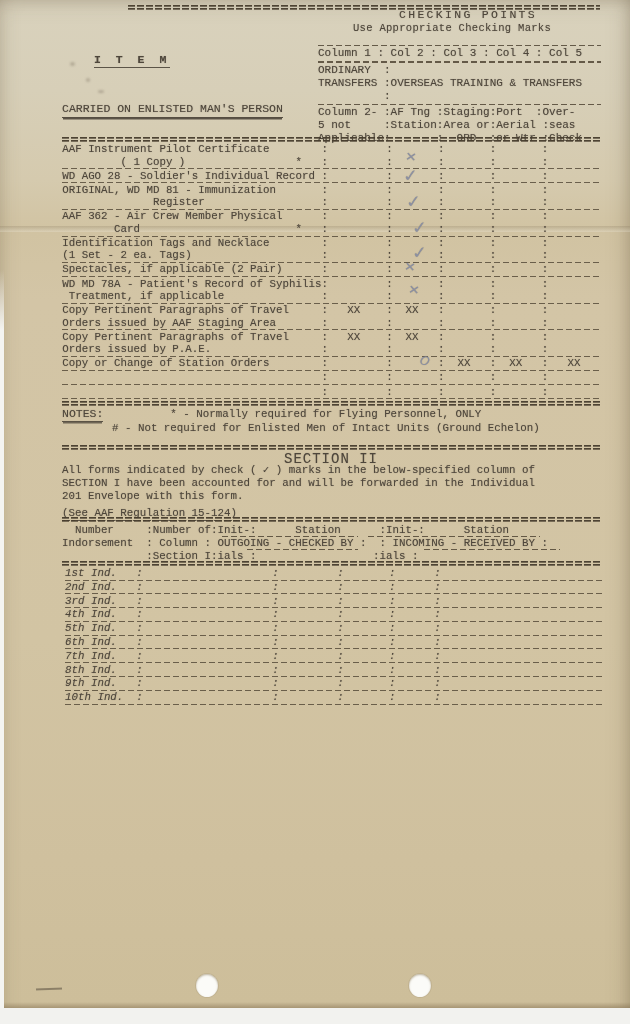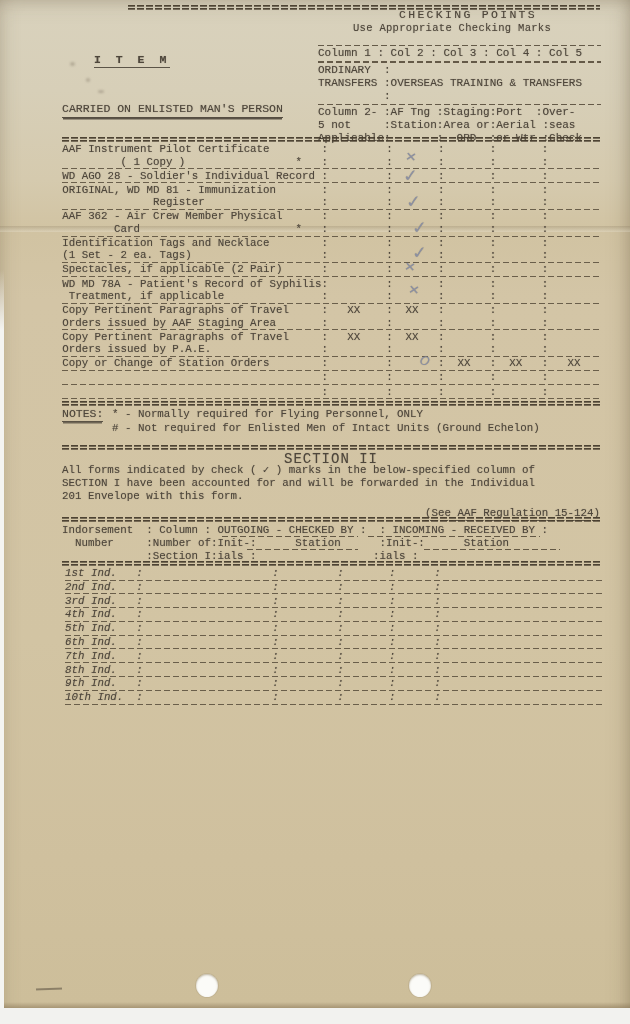--- a/index.html
+++ b/index.html
@@ -65,25 +65,25 @@
   .hand{
     position:absolute;color:#868ca2;opacity:.92;
     font-family:"DejaVu Sans",sans-serif;pointer-events:none;
   }
   .hand.check{font-size:16px;transform:rotate(-6deg) scaleX(1.15);}
   .hand.x{font-size:12px;transform:rotate(7deg) scaleX(1.15);}
   .hand.o{font-size:12px;font-style:italic;transform:rotate(14deg);}
   .notes-label{position:absolute;left:62px;top:407px;font-size:11.5px;
     border-bottom:1px solid rgba(78,70,59,.9);box-shadow:0 2.5px 0 -1px rgba(78,70,59,.75);padding-bottom:1px;}
   .notes-lines{position:absolute;left:112px;top:407px;}
-  .notes-lines .pline{line-height:14px;}
+  .notes-lines .pline{line-height:14px;text-align:center;}
   .sec2-title{position:absolute;left:62px;top:451px;width:538px;text-align:center;font-size:14px;letter-spacing:1px;}
   .sec2-body{position:absolute;left:62px;top:464px;}
   .sec2-body .pline{line-height:13.2px;}
-  .sec2-ref-wrap{position:absolute;left:62px;top:503px;width:538px;text-align:right;}
+  .sec2-ref-wrap{position:absolute;left:62px;top:503px;width:538px;text-align:left;}
   .sec2-ref{display:inline-block;font-size:10.8px;
     border-bottom:1px dashed rgba(78,70,59,.9);padding-bottom:1px;}
   .ind-header{position:absolute;left:62px;top:524px;}
   .ind-table{position:absolute;left:65px;top:567px;width:538px;font-style:italic;}
   .ind-row{
     position:relative;line-height:12.2px;font-size:10.8px;white-space:pre;padding-bottom:1.6px;
     background:repeating-linear-gradient(90deg,rgba(80,69,52,.8) 0 6px,rgba(0,0,0,0) 6px 9px);
     background-size:100% 1.3px;background-repeat:no-repeat;background-position:left bottom;
   }
   .crease{position:absolute;left:0;right:0;top:226px;height:6px;
@@ -206,22 +206,22 @@
       <div class="pline">All forms indicated by check ( ✓ ) marks in the below-specified column of</div>
       <div class="pline">SECTION I have been accounted for and will be forwarded in the Individual</div>
       <div class="pline">201 Envelope with this form.</div>
     </div>
   <div class="sec2-ref-wrap">
     <span class="sec2-ref">(See AAF Regulation 15-124)</span>
   </div>
 
   <div class="hrule" style="left:62px;top:517px;width:538px;"></div>
   <div class="ind-header" id="ind-header">
+      <div class="pline">  Number     :Number of:Init-:      Station      :Init-:      Station</div>
       <div class="pline">Indorsement  : Column : OUTGOING - CHECKED BY :  : INCOMING - RECEIVED BY :</div>
-      <div class="pline">  Number     :Number of:Init-:      Station      :Init-:      Station</div>
       <div class="pline">             :Section I:ials :                  :ials :</div>
     </div>
   <div class="dline" style="left:222px;top:536px;width:136px;"></div>
   <div class="dline" style="left:368px;top:536px;width:172px;"></div>
   <div class="dline" style="left:247px;top:549px;width:111px;"></div>
   <div class="dline" style="left:424px;top:549px;width:136px;"></div>
   <div class="hrule" style="left:62px;top:561px;width:538px;"></div>
   <div class="ind-table" id="ind-table">
       <div class="ind-row">1st Ind.   :                    :         :       :      :</div>
       <div class="ind-row">2nd Ind.   :                    :         :       :      :</div>

